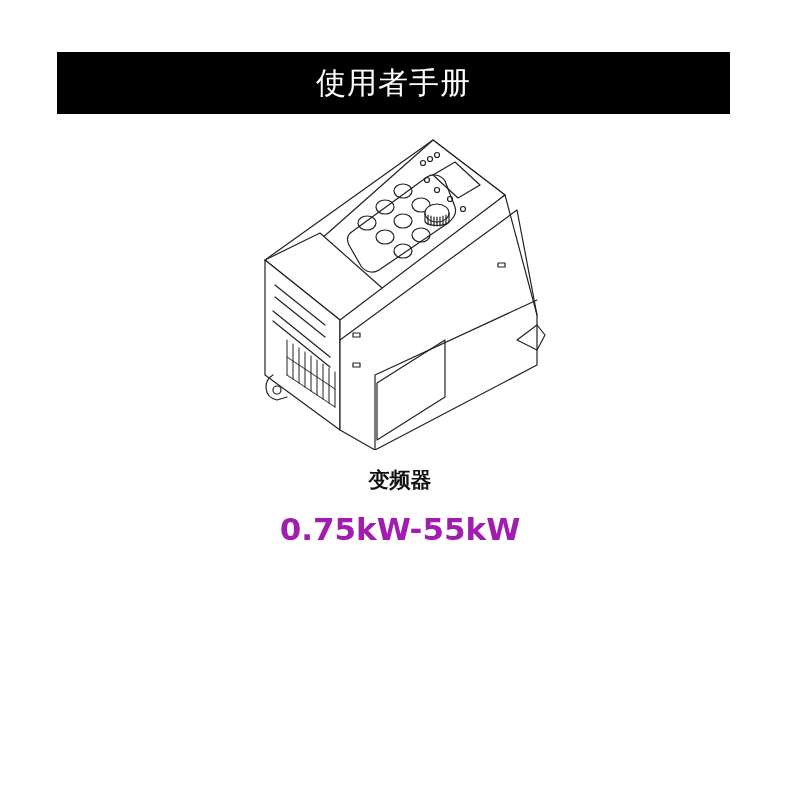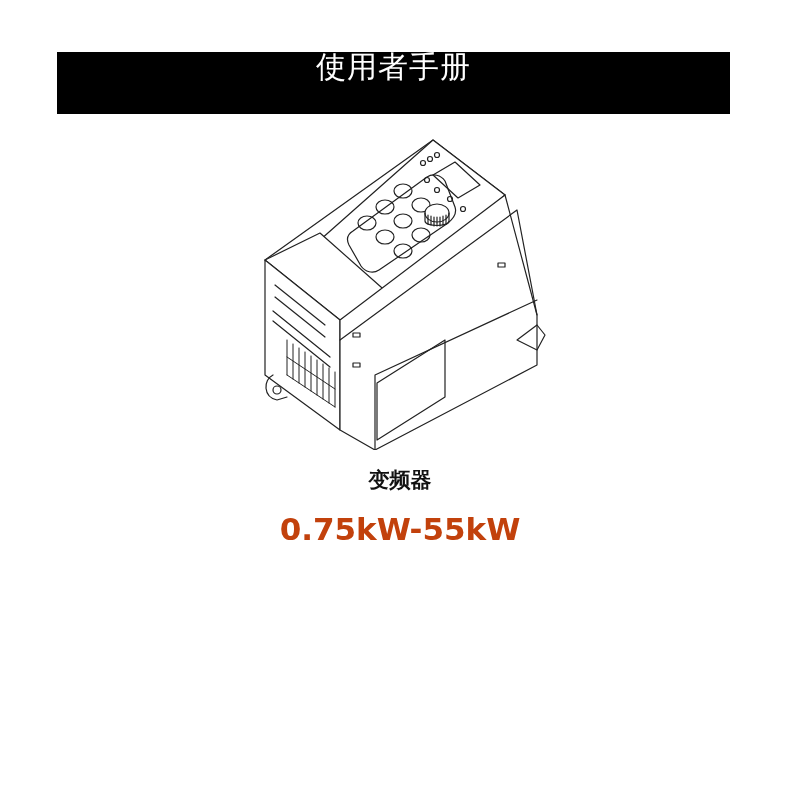--- a/index.html
+++ b/index.html
@@ -15,21 +15,21 @@
       font-family: "DejaVu Sans", sans-serif;
     }
     .title-banner {
       position: absolute;
       left: 57px;
       top: 52px;
       width: 673px;
       height: 62px;
       background: #000000;
       display: flex;
-      align-items: flex-start;
+      align-items: center;
       justify-content: center;
     }
     .title-text {
       color: #ffffff;
       font-family: "DejaVu Sans", sans-serif;
       font-size: 30px;
       letter-spacing: 1px;
       line-height: 1;
     }
     .product-figure {
@@ -53,21 +53,21 @@
     }
     .power-range {
       position: absolute;
       left: 0;
       width: 800px;
       top: 514px;
       text-align: center;
       font-family: "DejaVu Sans", sans-serif;
       font-weight: bold;
       font-size: 31px;
-      color: #c2410c;
+      color: #a21caf;
       line-height: 1;
     }
   </style>
 </head>
 <body>
 
 <div class="title-banner">
   <span class="title-text">使用者手册</span>
 </div>
 

